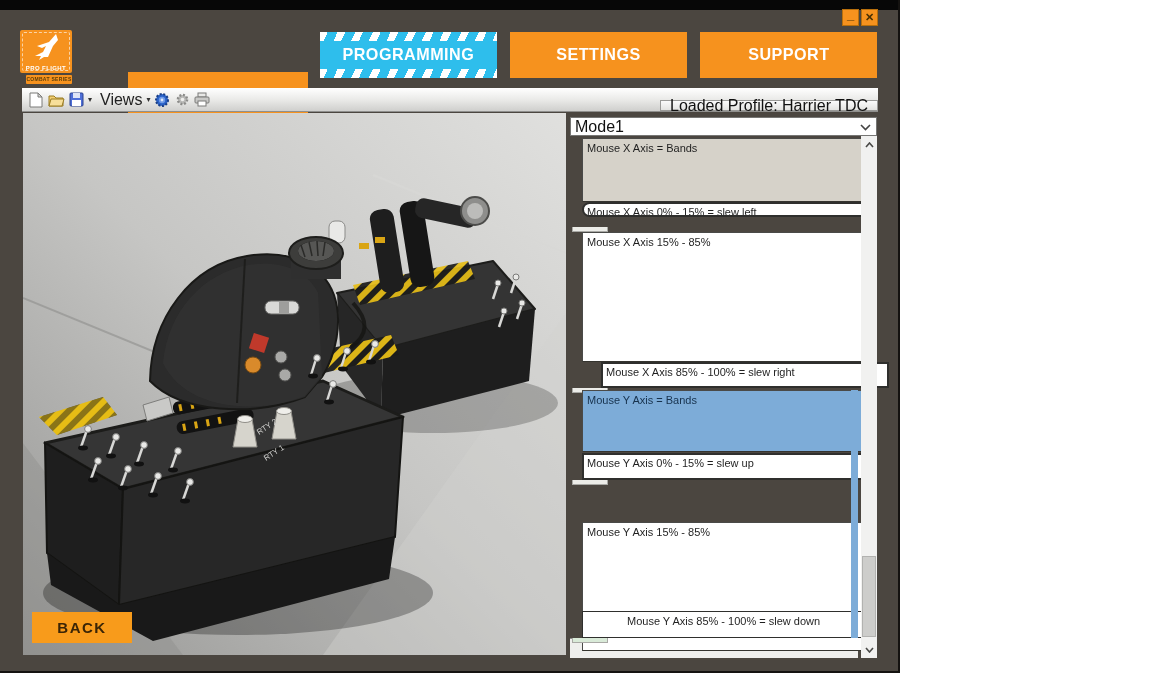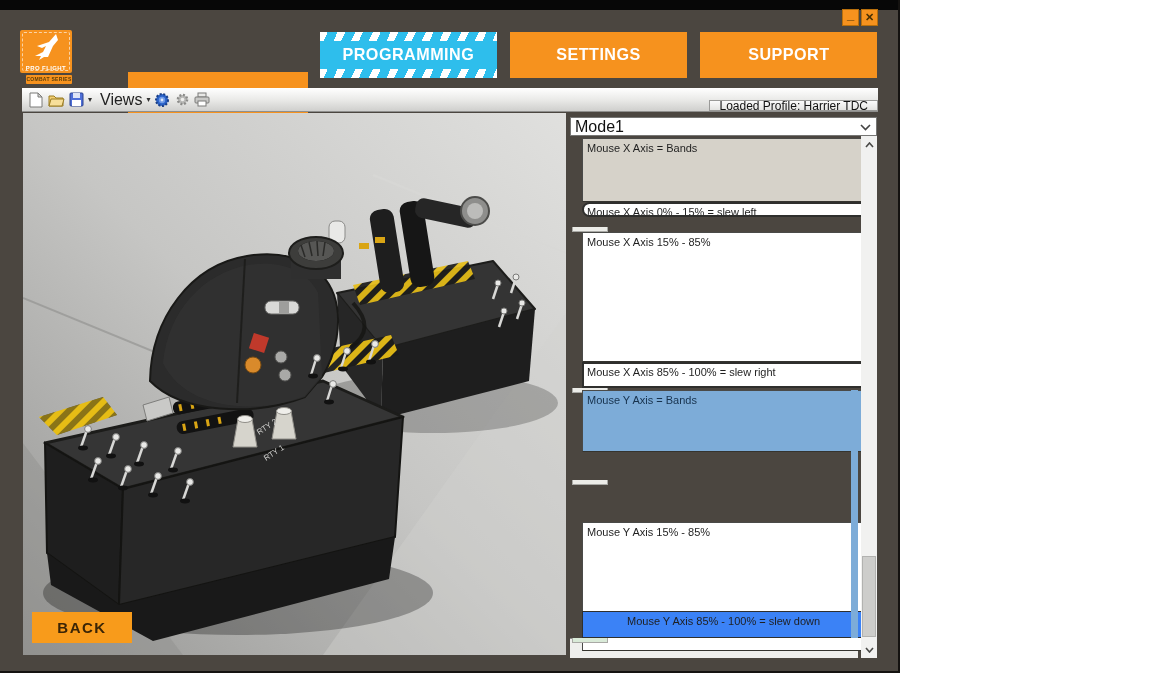--- a/index.html
+++ b/index.html
@@ -57,21 +57,21 @@
     border-bottom:1px solid #8f8f8d;box-sizing:border-box;
     display:flex;align-items:center;padding-left:4px;
   }
   .tb-ic{width:18px;height:18px;display:flex;align-items:center;justify-content:center;margin:0 1px;cursor:pointer;}
   .tb-caret{font-size:8px;color:#333;margin:0 2px;cursor:pointer;}
   .tb-views{font-size:16px;color:#222;margin:0 2px 0 6px;cursor:pointer;}
   .profile-box{
     position:absolute;right:0;top:12px;bottom:0;display:flex;align-items:center;
     padding:0 9px;background:linear-gradient(#fbfbfb,#e3e3e1);
     border:1px solid #9a9a98;box-sizing:border-box;
-    font-size:12px;color:#111;white-space:nowrap;
+    font-size:16px;color:#111;white-space:nowrap;
   }
   
   .photo{position:absolute;left:23px;top:113px;width:543px;height:542px;background:#b9b9b7;overflow:hidden;}
   .back-btn{
     position:absolute;left:32px;top:612px;width:100px;height:31px;background:#f89b1b;
     color:#3b2506;font-size:15px;font-weight:bold;letter-spacing:1.5px;
     display:flex;align-items:center;justify-content:center;cursor:pointer;
   }
   
   .panel{position:absolute;left:570px;top:117px;width:307px;height:541px;}
@@ -84,21 +84,21 @@
   .list{
     position:absolute;left:0;top:21px;width:288px;height:520px;background:#4b4640;
   }
   .row{
     position:absolute;left:12px;width:288px;box-sizing:border-box;
     background:#fff;border:1px solid #4a4a48;border-bottom:1px solid #35342f;
     font-size:11px;color:#1f1f1f;padding:3px 4px;overflow:hidden;cursor:pointer;
   }
   .row.gray{background:#d6d2c9;}
   .row.blue{background:#7dacd8;color:#17324d;}
-  .row.green{background:#3b82f6;border:1px solid #2f2f2d;padding-left:44px;}
+  .row.green{background:#ffffff;border:1px solid #2f2f2d;padding-left:44px;}
   .row.slew{border:2px solid #2f2f2d;padding:2px 3px;}
   .stub{
     position:absolute;left:2px;width:36px;height:5px;background:#ecece8;
     border:1px solid #a9a9a5;border-top:none;box-sizing:border-box;
   }
   .stub.greenish{background:#d9ead8;}
   .band-indicator{position:absolute;left:281px;top:252px;width:7px;height:248px;background:#7dacd8;z-index:5;}
   .list-footer{position:absolute;left:0;top:500px;width:288px;height:20px;background:#efefed;border-top:1px solid #8a8a88;box-sizing:border-box;}
   
   .scrollbar{position:absolute;left:291px;top:19px;width:16px;height:522px;background:#f1f1f0;}
@@ -350,23 +350,24 @@
       </svg>
     </div>
     <div class="list">
 
       <div class="list-footer"></div>
       <div class="band-indicator"></div>
     <div class="row gray" style="top: 0px; height: 64px;">Mouse X Axis = Bands</div>
         <div class="row slew" style="top: 64px; height: 15px; border-radius: 12px;">Mouse X Axis 0% - 15% = slew left</div>
         <div class="stub " style="top: 89px;"></div>
         <div class="row " style="top: 94px; height: 130px;">Mouse X Axis 15% - 85%</div>
-        <div class="row slew" style="top: 224px; height: 26px;">Mouse X Axis 85% - 100% = slew right</div>
+        <div class="row slew" style="top: 224px; height: 26px; margin-left: 19px;">Mouse X Axis 85% - 100% = slew right</div>
         <div class="stub " style="top: 250px;"></div>
         <div class="row blue" style="top: 252px; height: 62px;">Mouse Y Axis = Bands</div>
+        <div class="row slew" style="top: 315px; height: 27px;">Mouse Y Axis 0% - 15% = slew up</div>
         <div class="stub " style="top: 342px;"></div>
         <div class="row " style="top: 344px; height: 129px; margin-top: 40px;">Mouse Y Axis 15% - 85%</div>
         <div class="row green" style="top: 473px; height: 27px;">Mouse Y Axis 85% - 100% = slew down</div>
         <div class="stub greenish" style="top: 500px;"></div>
       </div>
     <div class="scrollbar">
       <div class="sb-btn up">
         <svg width="9" height="6" viewBox="0 0 9 6">
             <polyline points="1,5 4.5,1 8,5" fill="none" stroke="#4a4a48" stroke-width="1.6"></polyline>
           </svg>

